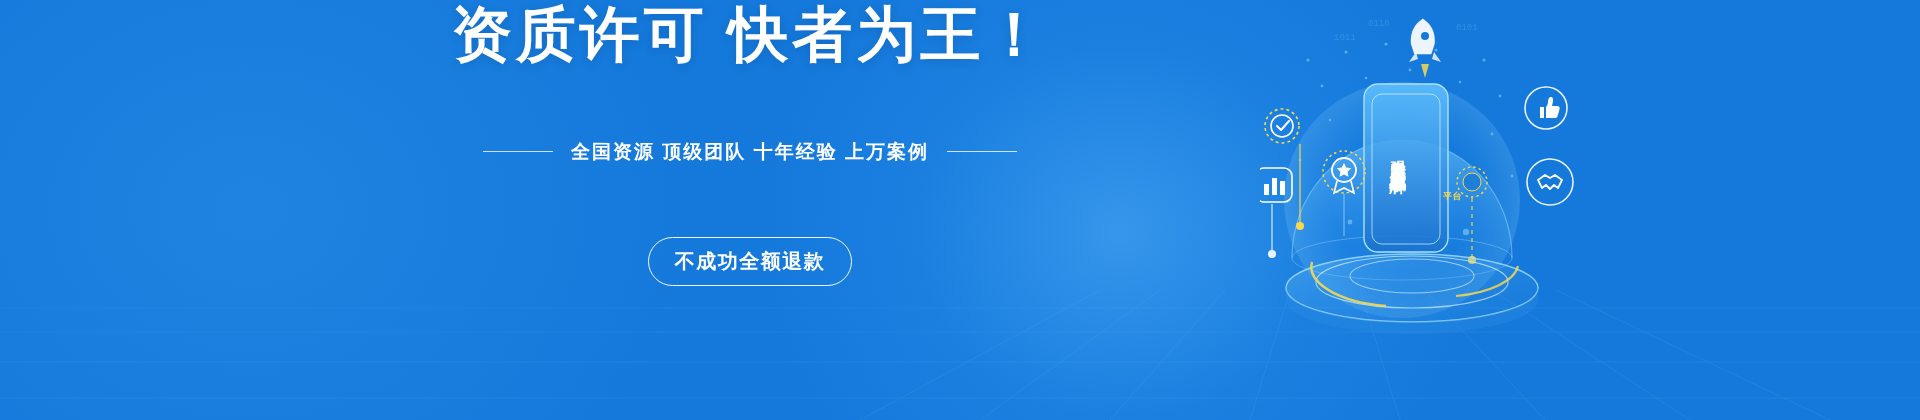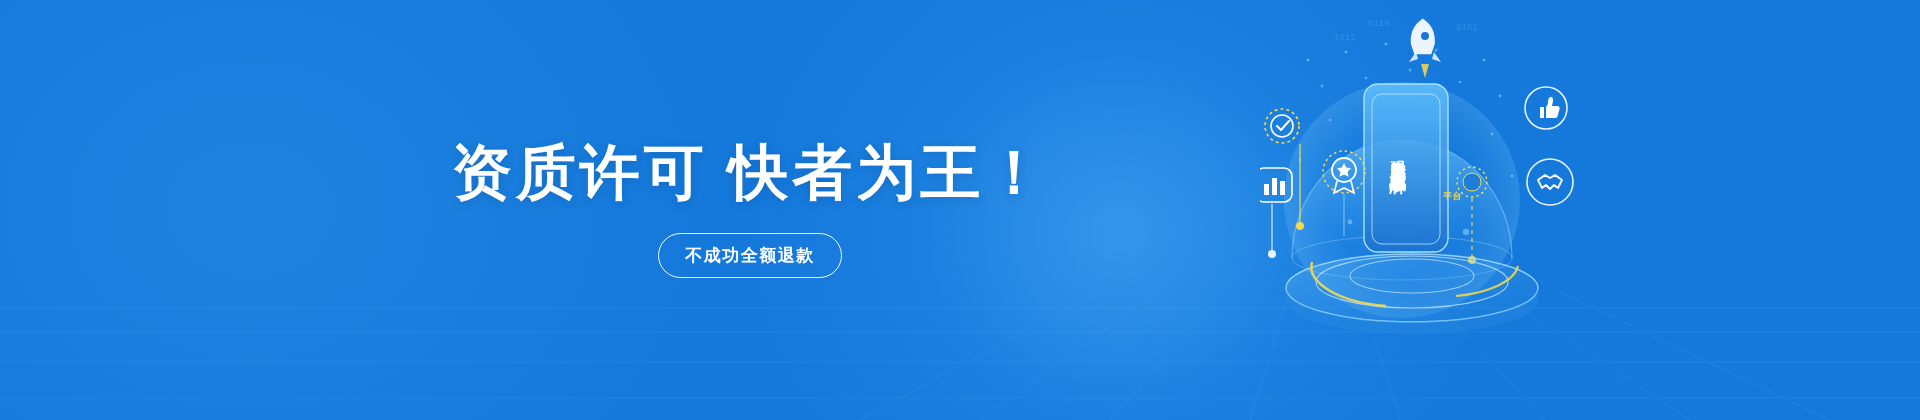--- a/index.html
+++ b/index.html
@@ -36,22 +36,23 @@
     opacity:0.30;
     pointer-events:none;
   }
 
   
   .copy {
     position:absolute;
     left:0; top:0;
     width:1500px; height:420px;
     display:flex; flex-direction:column;
-    align-items:center; justify-content:center;
+    align-items:center; justify-content:flex-start;
     padding-bottom:4px;
+    gap:48px;
   }
   .headline {
     color:#ffffff;
     font-size:60px;
     font-weight:bold;
     letter-spacing:4px;
     line-height:1.18;
     white-space:nowrap;
     text-shadow:0 2px 10px rgba(0,40,90,0.18);
   }
@@ -74,21 +75,21 @@
   }
   .cta {
     margin-top:24px;
     display:inline-flex;
     align-items:center; justify-content:center;
     min-width:140px;
     padding:10px 26px;
     border:1.6px solid rgba(255,255,255,0.95);
     border-radius:999px;
     color:#ffffff;
-    font-size:17px;
+    font-size:20px;
     font-weight:bold;
     letter-spacing:1.5px;
     background:transparent;
     cursor:pointer;
     white-space:nowrap;
   }
 
   
   .illus {
     position:absolute;
@@ -148,20 +149,25 @@
       <line x1="1545" y1="130" x2="1425" y2="0"></line>
       <line x1="1690" y1="130" x2="1492" y2="0"></line>
       <line x1="1830" y1="130" x2="1556" y2="0"></line>
     </g>
   </svg>
 
   <div class="copy">
 
     <div class="headline">资质许可  快者为王！</div>
 
+    <div class="subline">
+      <span class="rule"></span>
+      <span class="subtitle">全国资源  顶级团队  十年经验  上万案例</span>
+      <span class="rule"></span>
+    </div>
 
     <button class="cta">不成功全额退款</button>
   </div>
 
   <div class="illus">
     <svg width="380" height="420" viewBox="0 0 380 420" fill="none">
       <defs>
         <linearGradient id="domeG" x1="0" y1="0" x2="0" y2="1">
           <stop offset="0%" stop-color="#7fd0ff" stop-opacity="0.55"></stop>
           <stop offset="100%" stop-color="#2a8ee8" stop-opacity="0.05"></stop>

